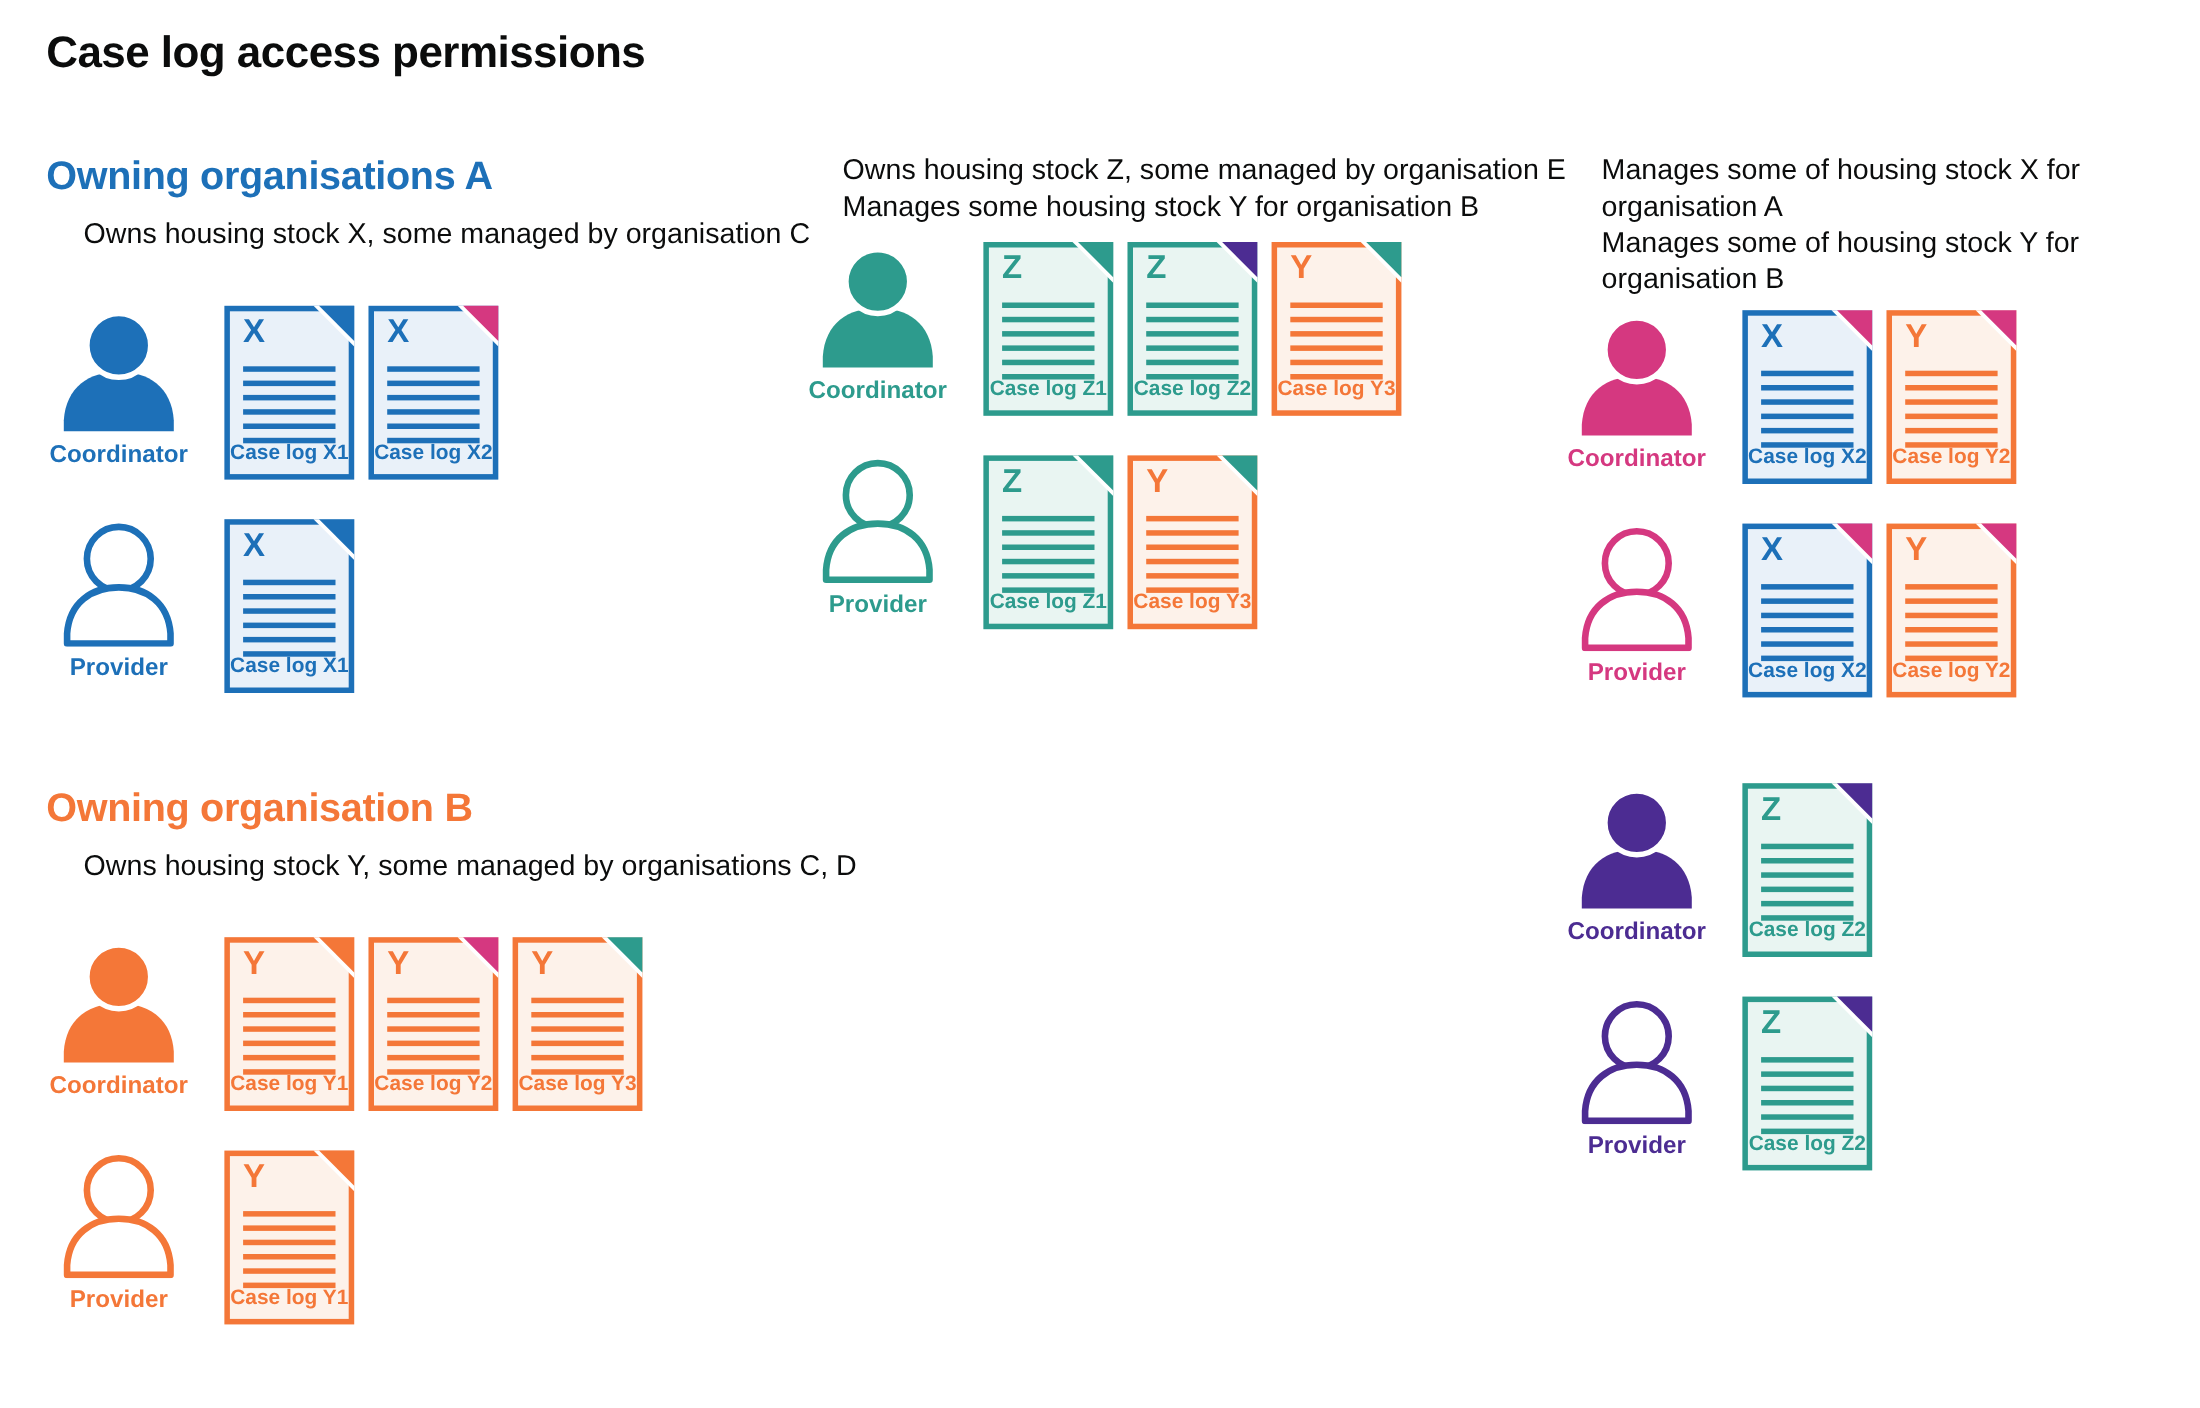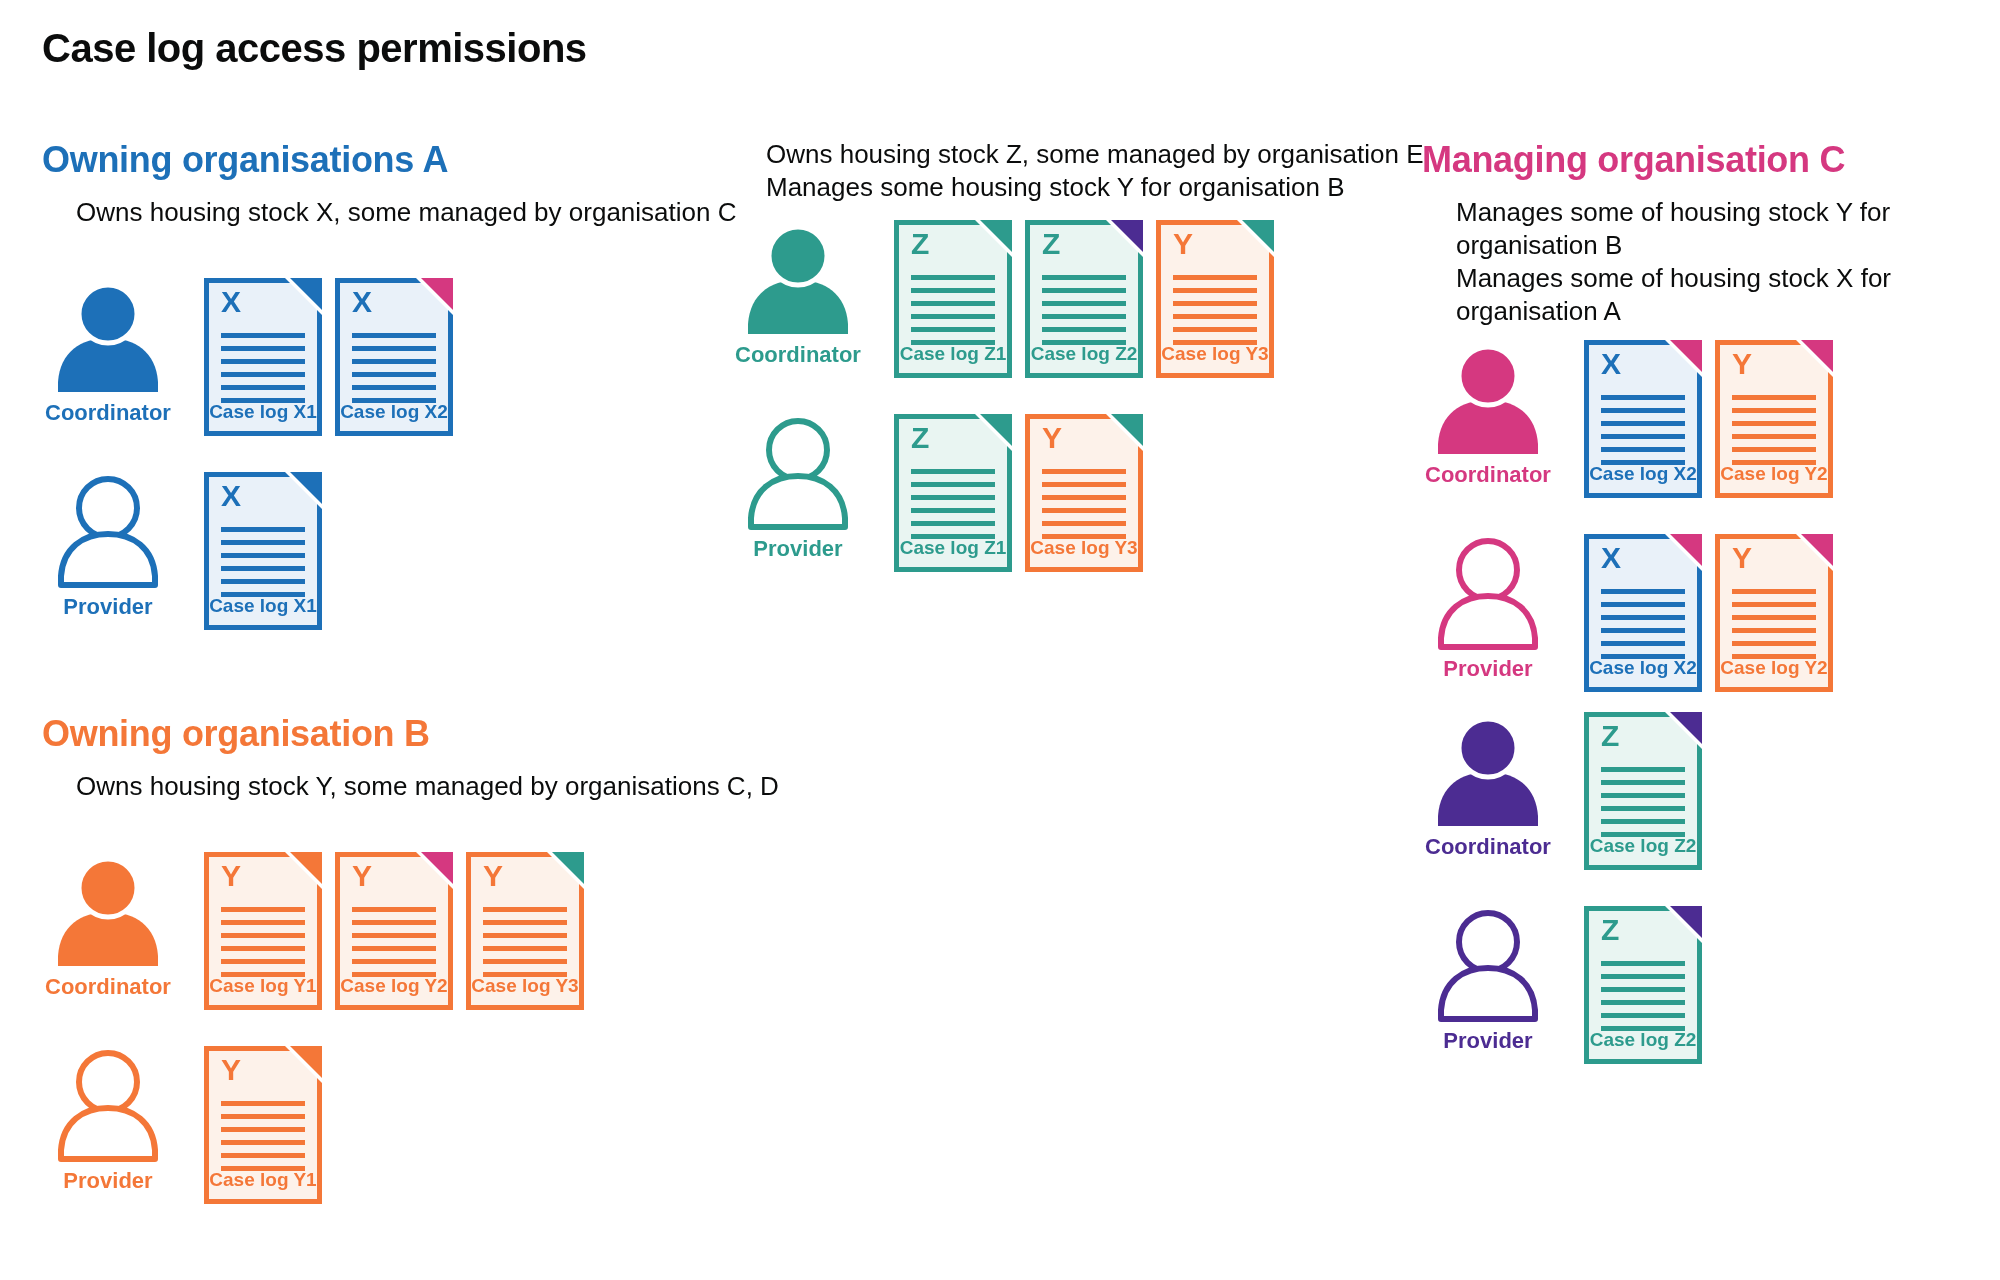--- a/index.html
+++ b/index.html
@@ -223,24 +223,23 @@
                 <div class="doc-line" style="background: rgb(244, 119, 56);"></div>
                 <div class="doc-line" style="background: rgb(244, 119, 56);"></div>
                 <div class="doc-line" style="background: rgb(244, 119, 56);"></div>
               </div>
               <div class="doc-label" style="color: rgb(244, 119, 56);">Case log Y3</div>
             </div>
           </div>
         </div>
       </section>
       <section class="section pos-org-c">
-        <h2 class="section-heading" style="color: rgb(213, 56, 128);">Managing organisation C</h2>
         <div class="section-desc">
+          <div class="desc-line">Manages some of housing stock X for organisation A</div>
           <div class="desc-line">Manages some of housing stock Y for organisation B</div>
-          <div class="desc-line">Manages some of housing stock X for organisation A</div>
         </div>
         <div class="row">
           <div class="person-cell">
             <span>
               <svg viewBox="0 0 104 116" class="person-svg">
                 <path d="M2 114 V104 C4 74 25 60 52 60 C79 60 100 74 102 104 V114 Z" fill="#d53880"></path>
                 <circle cx="52" cy="36" r="29" fill="#d53880" stroke="#ffffff" stroke-width="5"></circle>
               </svg>
             </span>
             <div class="role-label" style="color: rgb(213, 56, 128);">Coordinator</div>

